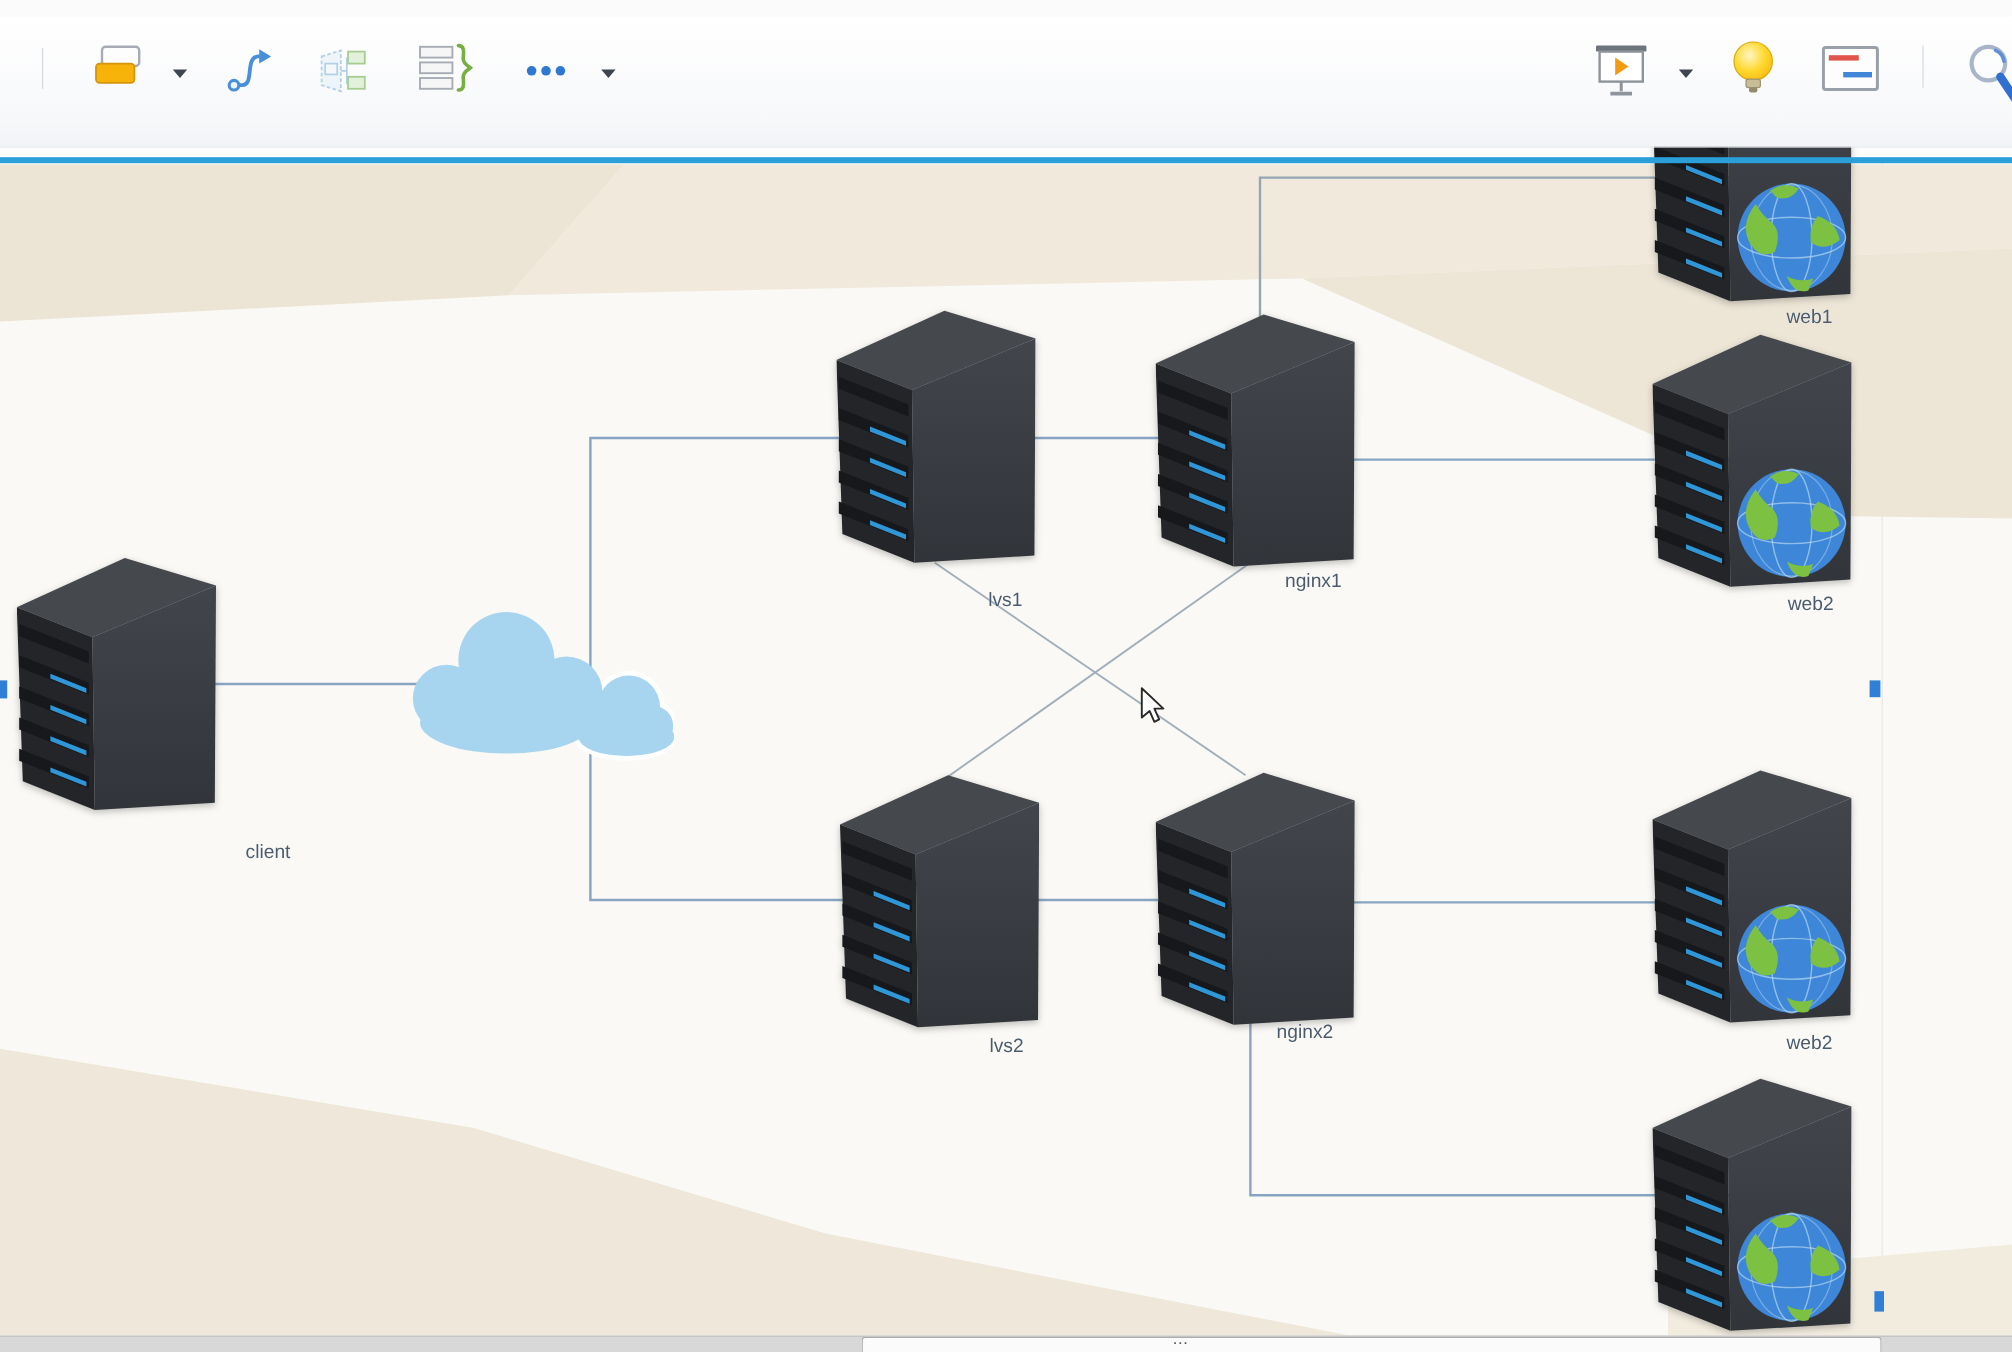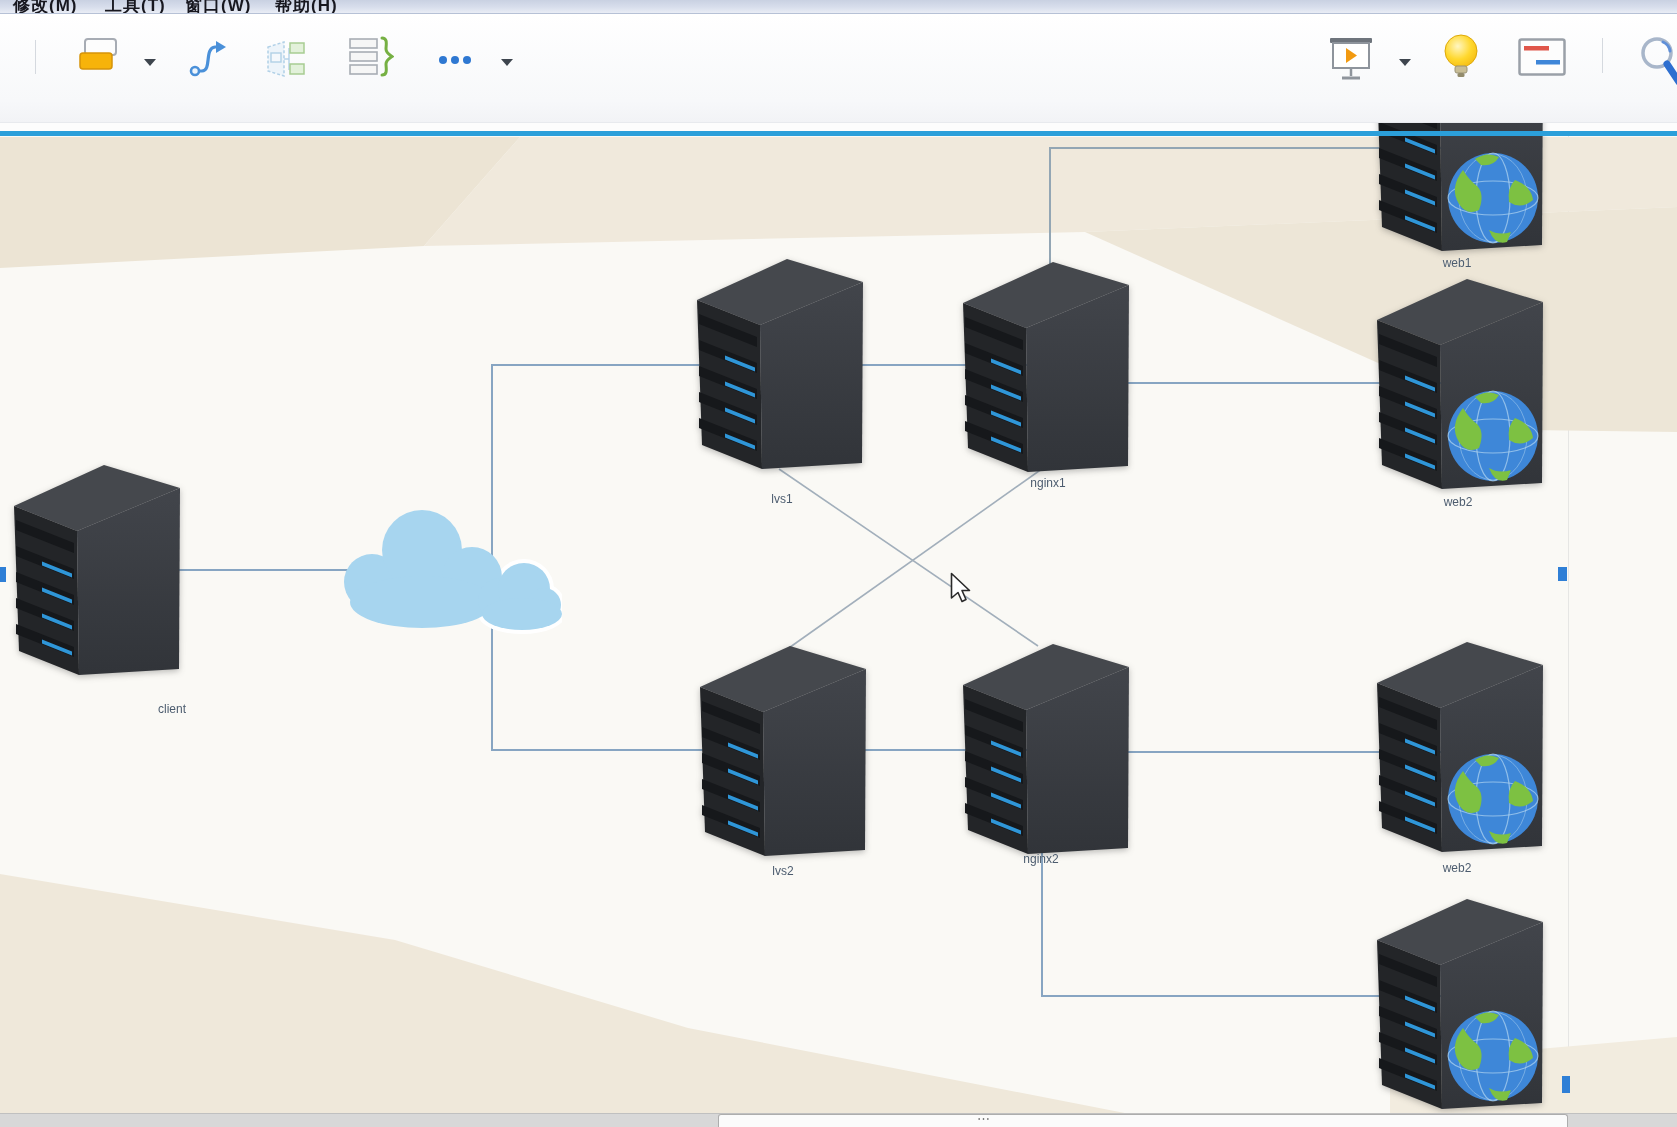--- a/index.html
+++ b/index.html
@@ -24,21 +24,21 @@
   .canvas{position:absolute;top:122px;left:0;width:1677px;height:991px;
     overflow:hidden;background:#faf9f5;z-index:10;}
   .margin-strip{position:absolute;top:0;left:0;right:0;height:9px;background:#fdfdfd;z-index:1;}
   .page-border{position:absolute;top:9px;left:0;right:0;height:5px;background:#2b9fda;z-index:40;}
   .page-edge-right{position:absolute;left:1568px;top:14px;height:977px;width:1px;
     background:rgba(60,70,80,0.10);z-index:2;}
   .deco,.wires{position:absolute;top:0;left:0;z-index:3;}
   .wires{z-index:5;}
   .node{position:absolute;z-index:10;}
   .node svg.server{filter:drop-shadow(0 2px 3px rgba(40,40,40,0.30));}
-  .nlabel{position:absolute;width:140px;text-align:center;font-size:12px;
+  .nlabel{position:absolute;width:140px;text-align:right;font-size:16px;
     color:#4c5c6e;z-index:20;text-shadow:0 0 1px rgba(255,255,255,.6);}
   .marker{position:absolute;background:#2f7fd6;z-index:45;}
   .cursor{position:absolute;z-index:70;}
 
   
   .bottombar{position:absolute;left:0;top:1113px;width:1677px;height:14px;
     background:#d8d8d8;border-top:1px solid #c0c0c0;z-index:95;}
   .bb-main{position:absolute;left:718px;top:0;width:848px;height:13px;
     background:#fbfbfb;border:1px solid #adadad;border-bottom:none;
     border-radius:3px 3px 0 0;}
@@ -105,26 +105,20 @@
         <g fill="#a7d5ef">
           <circle cx="178" cy="108" r="22"></circle>
             <circle cx="202" cy="97" r="26"></circle>
           <circle cx="222" cy="113" r="17"></circle>
             <ellipse cx="200" cy="122" rx="40" ry="16"></ellipse>
         </g>
       </g>
     </defs>
   </svg>
 
-  <div class="menubar">
-    <span class="mitem" style="left:13px">修改(M)</span>
-    <span class="mitem" style="left:105px">工具(T)</span>
-    <span class="mitem" style="left:185px">窗口(W)</span>
-    <span class="mitem" style="left:275px">帮助(H)</span>
-  </div>
 
   <div class="toolbar">
     <div class="vsep" style="left:35px;top:26px;height:34px"></div>
 
     <div class="tbi" style="left:78px;top:23px">
       <svg width="44" height="40" viewBox="0 0 44 40">
         <rect x="7" y="2" width="31" height="16" rx="3" fill="#fdfdfd" stroke="#a7acb4" stroke-width="2"></rect>
         <rect x="2" y="16" width="32" height="16" rx="3" fill="#f7b30a" stroke="#d6940a" stroke-width="1.5"></rect>
       </svg>
     </div>

